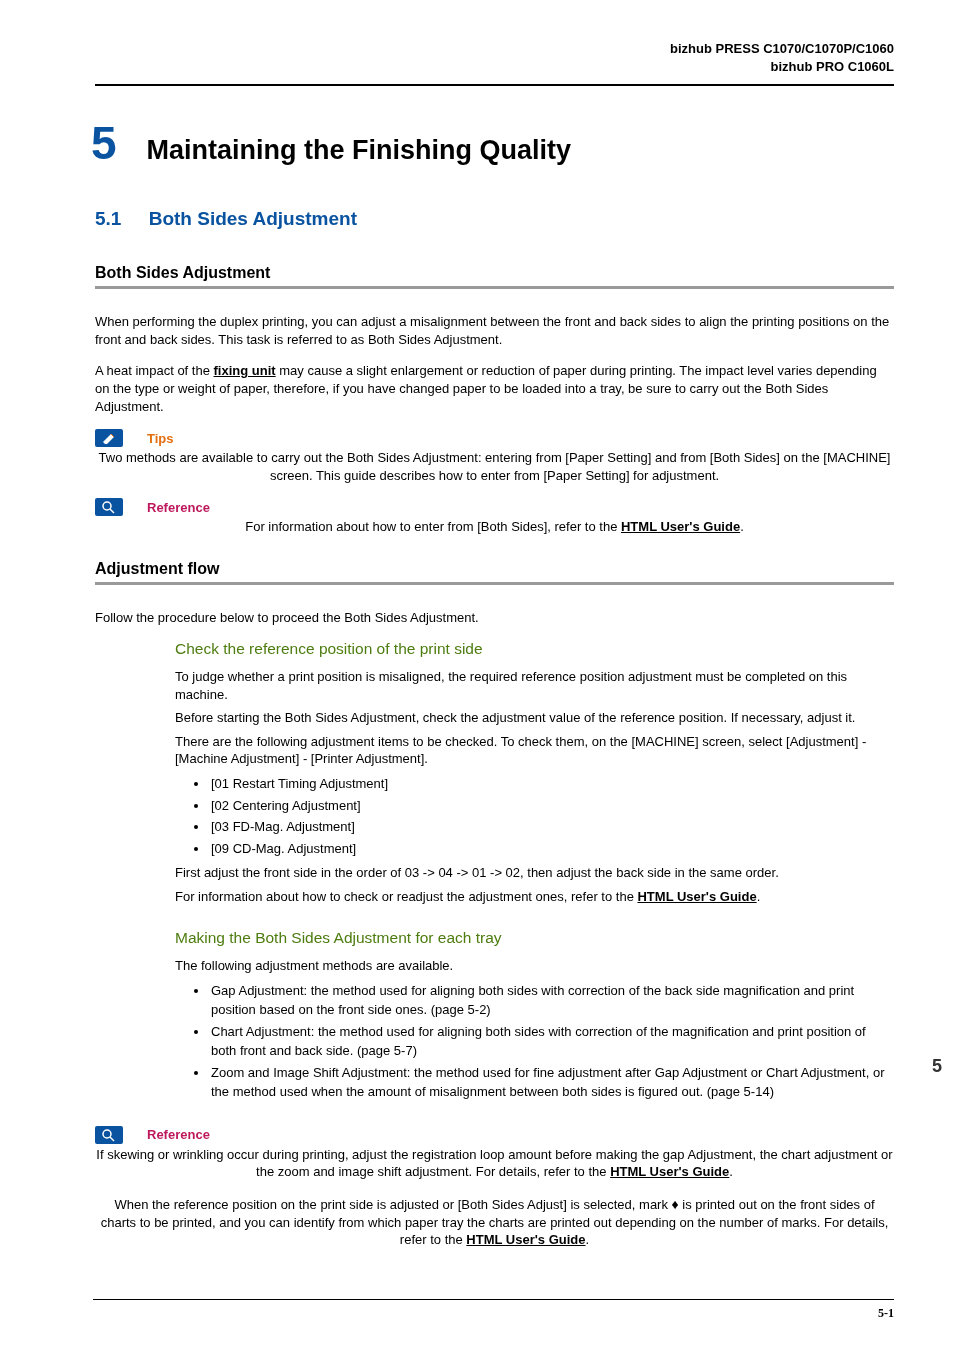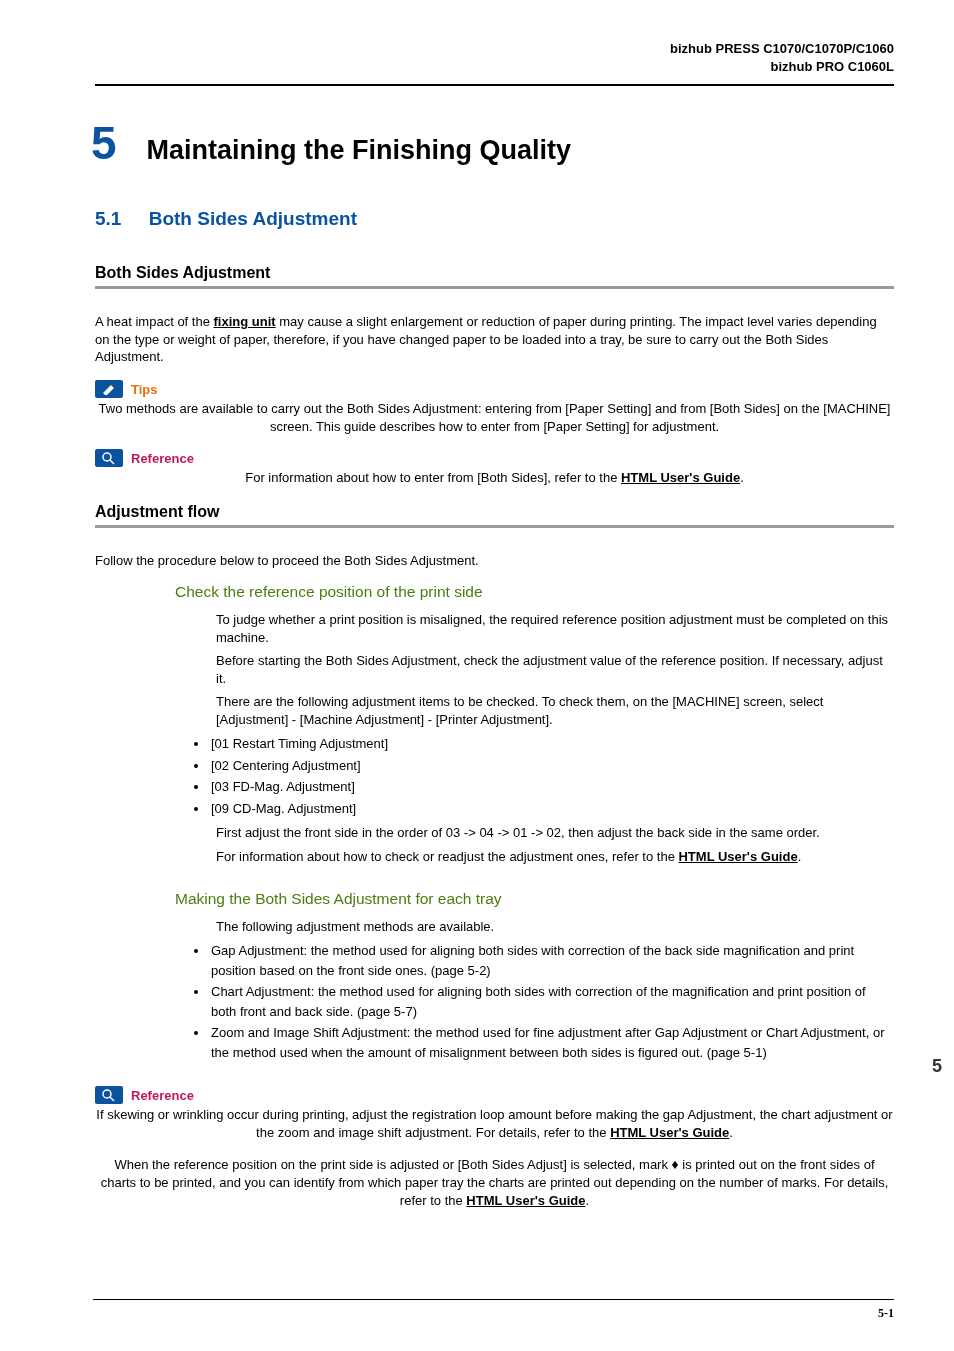--- a/index.html
+++ b/index.html
@@ -63,21 +63,21 @@
       margin-bottom: 24px;
     }
     p.body {
       font-size: 13px;
       line-height: 1.35;
       margin-bottom: 14px;
     }
     .tips-row, .ref-row {
       display: flex;
       align-items: center;
-      gap: 8px;
+      gap: 24px;
       margin-top: 4px;
       margin-bottom: 2px;
     }
     .icon-box {
       width: 28px;
       height: 18px;
       display: inline-flex;
       align-items: center;
       justify-content: center;
       border-radius: 2px;
@@ -96,37 +96,36 @@
     }
     .callout-text {
       font-size: 13px;
       line-height: 1.35;
       margin-bottom: 14px;
       text-align: center;
     }
     .subheading2 {
       font-size: 16px;
       font-weight: bold;
-      margin-top: 16px;
+      margin-top: 24px;
       margin-bottom: 4px;
     }
     .step-block {
       margin-left: 80px;
       margin-bottom: 24px;
     }
     .step-title {
       font-size: 15.5px;
       color: #4d7c0f;
       margin-bottom: 10px;
     }
     .step-body {
       font-size: 13px;
       line-height: 1.35;
       margin-bottom: 6px;
-      margin-left: 41px;
     }
     ul.bullets {
       list-style: disc;
       margin-left: 34px;
       margin-bottom: 6px;
       margin-top: 2px;
     }
     ul.bullets li {
       font-size: 13px;
       line-height: 1.5;
@@ -183,20 +182,21 @@
   </div>
 
   <div class="section-heading">
     <span class="sec-num">5.1</span>
     <span>Both Sides Adjustment</span>
   </div>
 
   <div class="subheading">Both Sides Adjustment</div>
   <hr class="sub-rule">
 
+  <p class="body">When performing the duplex printing, you can adjust a misalignment between the front and back sides to align the printing positions on the front and back sides. This task is referred to as Both Sides Adjustment.</p>
   <p class="body">
     <span>A heat impact of the </span><strong>fixing unit</strong><span> may cause a slight enlargement or reduction of paper during printing. The impact level varies depending on the type or weight of paper, therefore, if you have changed paper to be loaded into a tray, be sure to carry out the Both Sides Adjustment.</span>
   </p>
 
   <div class="tips-row">
     <span class="icon-box icon-tips">
       <svg width="16" height="12" viewBox="0 0 16 12">
           <path d="M2 10 L10 2 L13 5 L5 13 Z" fill="#fff"></path>
           <path d="M10 2 L13 5" stroke="#e36f0e" stroke-width="1"></path>
         </svg>
@@ -239,21 +239,21 @@
       <span>For information about how to check or readjust the adjustment ones, refer to the </span><strong>HTML User's Guide</strong><span>.</span>
     </p>
   </div>
 
   <div class="step-block">
     <div class="step-title">Making the Both Sides Adjustment for each tray</div>
     <p class="step-body">The following adjustment methods are available.</p>
     <ul class="bullets">
       <li>Gap Adjustment: the method used for aligning both sides with correction of the back side magnification and print position based on the front side ones. (page 5-2)</li>
       <li>Chart Adjustment: the method used for aligning both sides with correction of the magnification and print position of both front and back side. (page 5-7)</li>
-      <li>Zoom and Image Shift Adjustment: the method used for fine adjustment after Gap Adjustment or Chart Adjustment, or the method used when the amount of misalignment between both sides is figured out. (page 5-1)</li>
+      <li>Zoom and Image Shift Adjustment: the method used for fine adjustment after Gap Adjustment or Chart Adjustment, or the method used when the amount of misalignment between both sides is figured out. (page 5-14)</li>
     </ul>
   </div>
 
   <div class="ref-row">
     <span class="icon-box icon-ref">
       <svg width="16" height="14" viewBox="0 0 16 14">
           <circle cx="6" cy="6" r="4" fill="none" stroke="#fff" stroke-width="1.5"></circle>
           <line x1="9" y1="9" x2="13" y2="13" stroke="#fff" stroke-width="1.5"></line>
         </svg>
     </span>

